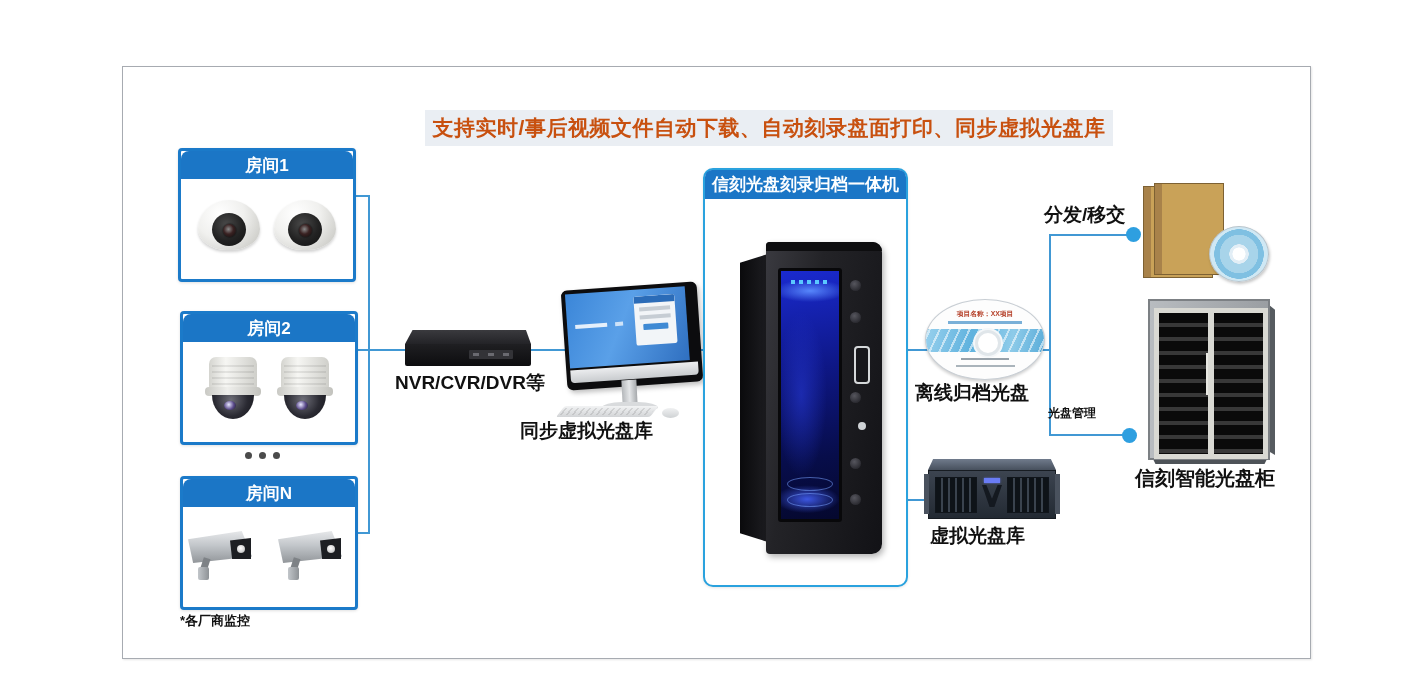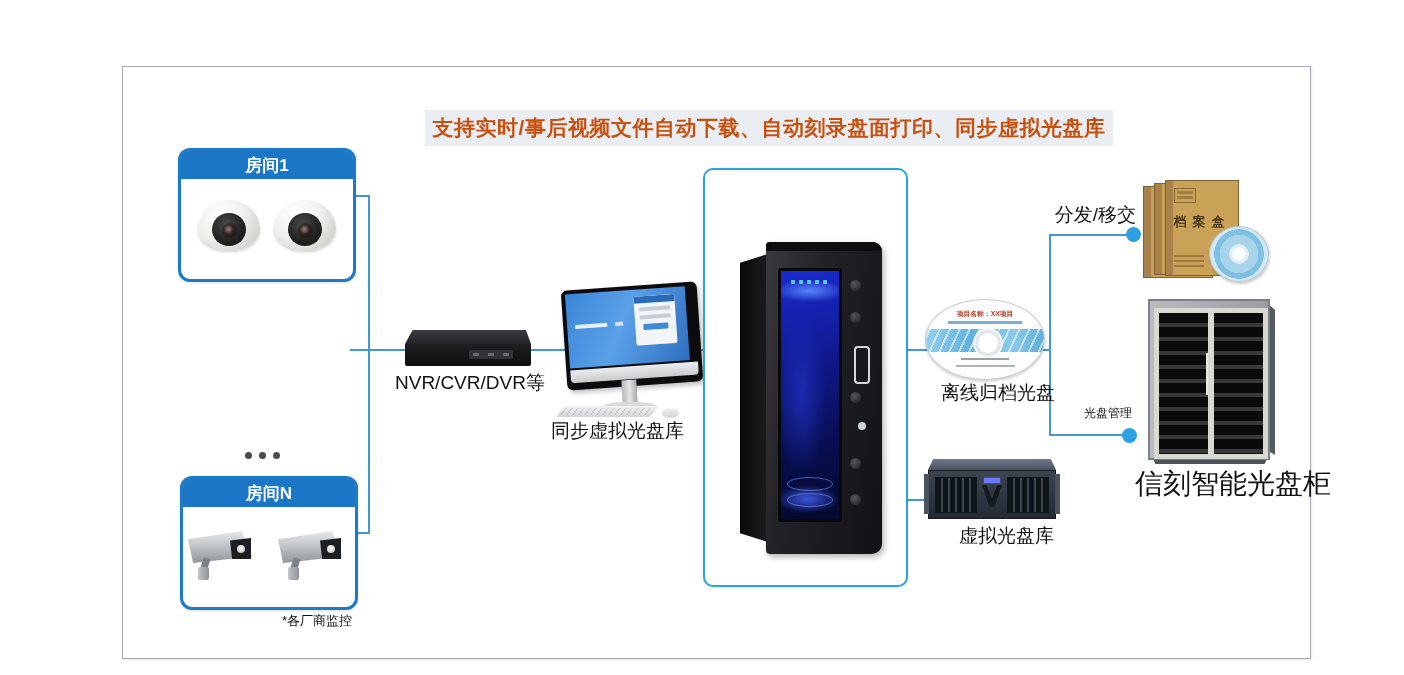--- a/index.html
+++ b/index.html
@@ -9,27 +9,27 @@
          border:1px solid #a7abb1;box-shadow:1px 1px 2px rgba(0,0,0,.10);}
   
   .banner{position:absolute;left:425px;top:82px;width:688px;height:36px;background:#eaeef3;
           display:flex;align-items:center;justify-content:center;z-index:3;}
   .banner span{font-size:21px;font-weight:700;color:#c8500f;letter-spacing:.5px;white-space:nowrap;}
   
   .line{position:absolute;background:#4198d4;z-index:1;}
   .cdot{position:absolute;width:15px;height:15px;border-radius:50%;background:#2e9fe0;z-index:3;}
   
   .room{position:absolute;width:172px;height:128px;background:#fff;border:3px solid #1b7ac9;
-        border-radius:12px;z-index:2;box-shadow:0 1px 3px rgba(0,0,0,.12);}
+        border-radius:4px;z-index:2;box-shadow:0 1px 3px rgba(0,0,0,.12);}
   .room .hd{height:28px;background:#1b76c6;border-radius:8px 8px 0 0;display:flex;align-items:center;
         justify-content:center;color:#fff;font-size:17px;font-weight:700;}
   .room .bd{height:94px;display:flex;align-items:center;justify-content:center;gap:14px;}
   .ellipsis{position:absolute;left:245px;top:424px;display:flex;gap:7px;z-index:2;}
   .ellipsis i{width:7px;height:7px;border-radius:50%;background:#4b4b4b;}
-  .lbl{position:absolute;z-index:3;font-weight:400;color:#111;text-align:right;white-space:nowrap;}
+  .lbl{position:absolute;z-index:3;font-weight:700;color:#111;text-align:left;white-space:nowrap;}
   
   .cam-dome{position:relative;width:62px;height:52px;}
   .cam-dome .dome{position:absolute;left:0;top:0;width:62px;height:50px;border-radius:50% 50% 46% 46%/58% 58% 42% 42%;
      background:radial-gradient(circle at 35% 28%,#ffffff 0%,#f0f0ee 45%,#d2d2ce 80%,#bdbdb8 100%);
      box-shadow:0 2px 3px rgba(0,0,0,.18);}
   .cam-dome .face{position:absolute;left:14px;top:13px;width:34px;height:33px;border-radius:50%;
      background:radial-gradient(circle at 42% 35%,#4a4a4a 0%,#222 55%,#111 100%);}
   .cam-dome .lens{position:absolute;left:25px;top:24px;width:13px;height:13px;border-radius:50%;
      background:radial-gradient(circle at 42% 40%,#8a8a8a 0%,#3a2222 45%,#0c0c0c 100%);box-shadow:0 0 2px #000;}
   .cam-ptz{position:relative;width:58px;height:64px;}
@@ -203,20 +203,37 @@
           <i class="lens" style="position:absolute;"></i>
         </div>
       <div class="cam-dome">
           <i class="dome" style="position:absolute;"></i>
           <i class="face" style="position:absolute;"></i>
           <i class="lens" style="position:absolute;"></i>
         </div>
     </div>
   </div>
 
+  <div class="room" style="left:180px;top:283px;">
+    <div class="hd">房间2</div>
+    <div class="bd">
+      <div class="cam-ptz">
+          <i class="body" style="position:absolute;"></i>
+          <i class="skirt" style="position:absolute;"></i>
+          <i class="dome" style="position:absolute;"></i>
+          <i class="glint" style="position:absolute;"></i>
+        </div>
+      <div class="cam-ptz">
+          <i class="body" style="position:absolute;"></i>
+          <i class="skirt" style="position:absolute;"></i>
+          <i class="dome" style="position:absolute;"></i>
+          <i class="glint" style="position:absolute;"></i>
+        </div>
+    </div>
+  </div>
 
   <div class="ellipsis">
       <i></i>
       <i></i>
       <i></i>
     </div>
 
   <div class="room" style="left:180px;top:448px;">
     <div class="hd">房间N</div>
     <div class="bd">
@@ -266,20 +283,21 @@
       <div class="mon-chin"></div>
     </div>
     <div class="mon-stand"></div>
     <div class="mon-base"></div>
     <div class="keyboard"></div>
     <div class="mouse"></div>
   </div>
   <div class="lbl" style="left:520px;top:390px;width:164px;font-size:19px;">同步虚拟光盘库</div>
 
   <div class="recorder">
+    <div class="hd">信刻光盘刻录归档一体机</div>
     <div class="tower">
       <div class="tw-side"></div>
       <div class="tw-front">
         <div class="tw-window">
           <i class="tw-leds" style="position:absolute;"></i>
           <i class="tw-disc1"></i>
           <i class="tw-disc2"></i>
         </div>
         <i class="tw-port p1"></i>
         <i class="tw-port p2"></i>
@@ -316,38 +334,26 @@
     </div>
   </div>
   <div class="lbl" style="left:930px;top:495px;width:124px;font-size:19px;">虚拟光盘库</div>
 
   <div class="lbl" style="left:1044px;top:174px;width:92px;font-size:19px;">分发/移交</div>
   <div class="lbl" style="left:1048px;top:377px;width:84px;font-size:12px;">光盘管理</div>
 
   <div class="archives">
     <div class="af a1"></div>
     <div class="af a2"></div>
-    <div class="af a3">
-      <div class="tag">
-          <i></i>
-          <i></i>
-        </div>
-      <div class="name">档案盒</div>
-      <div class="rows">
-          <i></i>
-          <i></i>
-          <i></i>
-        </div>
-    </div>
     <div class="af-cd"></div>
   </div>
 
   <div class="cabinet">
     <div class="cb-side"></div>
     <div class="cb-bottom"></div>
     <div class="cb-body">
       <div class="cb-door d1"></div>
       <div class="cb-door d2"></div>
       <i class="cb-handle"></i>
     </div>
   </div>
-  <div class="lbl" style="left:1135px;top:437px;width:150px;font-size:28px;">信刻智能光盘柜</div>
+  <div class="lbl" style="left:1135px;top:437px;width:150px;font-size:20px;">信刻智能光盘柜</div>
 </div>
 
 </body></html>

